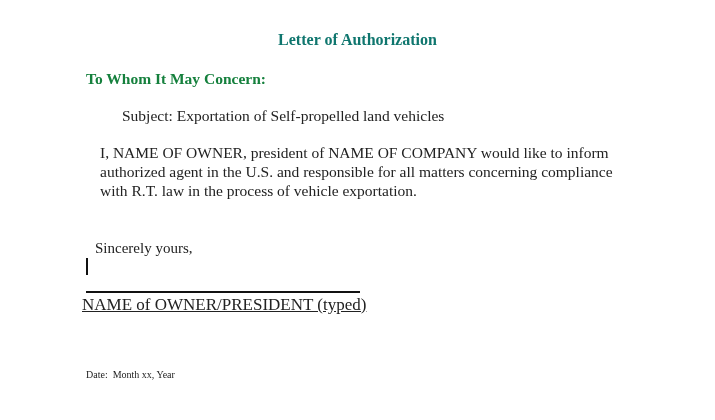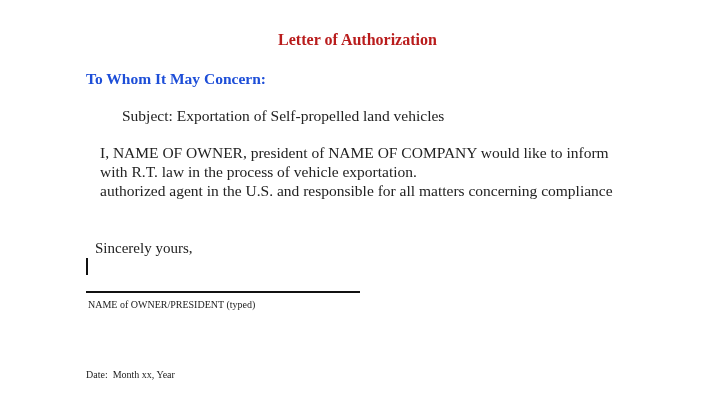--- a/index.html
+++ b/index.html
@@ -24,30 +24,30 @@
     }
     .title {
       position: absolute;
       left: 0;
       width: 715px;
       top: 30px;
       text-align: center;
       font-weight: bold;
       font-size: 16px;
       line-height: 20px;
-      color: #b91c1c;
+      color: #0f766e;
     }
     .salutation {
       position: absolute;
       left: 86px;
       top: 69px;
       font-weight: bold;
       font-size: 15.5px;
       line-height: 20px;
-      color: #1d4ed8;
+      color: #15803d;
     }
     .subject {
       position: absolute;
       left: 86px;
       top: 106px;
       font-size: 15.5px;
       line-height: 20px;
       margin-left: 36px;
     }
     .body-para {
@@ -81,24 +81,25 @@
     .sig-line {
       position: absolute;
       left: 86px;
       top: 291px;
       width: 274px;
       height: 2px;
       background: #111111;
     }
     .sig-name {
       position: absolute;
-      left: 88px;
+      left: 82px;
       top: 295px;
-      font-size: 10px;
+      font-size: 17px;
       line-height: 20px;
+      text-decoration: underline;
     }
     .date-line {
       position: absolute;
       left: 86px;
       top: 333px;
       font-size: 10px;
       line-height: 20px;
       white-space: pre;
       margin-top: 32px;
     }
@@ -108,22 +109,22 @@
 
 <div class="page">
   <div class="title">Letter of Authorization</div>
 
   <div class="salutation">To Whom It May Concern:</div>
 
   <div class="subject">Subject: Exportation of Self-propelled land vehicles</div>
 
   <div class="body-para">
     <span>I, NAME OF OWNER, president of NAME OF COMPANY would like to inform</span>
+    <span>authorized agent in the U.S. and responsible for all matters concerning compliance</span>
     <span>with R.T. law in the process of vehicle exportation.</span>
-    <span>authorized agent in the U.S. and responsible for all matters concerning compliance</span>
   </div>
 
   <div class="closing">Sincerely yours,</div>
 
   <div class="cursor"></div>
 
   <div class="sig-line"></div>
 
   <div class="sig-name">NAME of OWNER/PRESIDENT (typed)</div>
 

